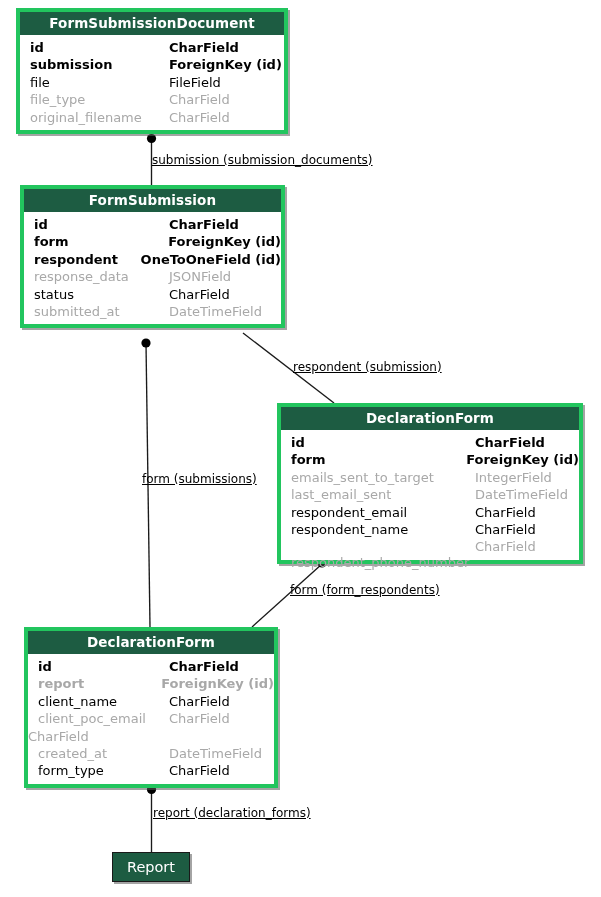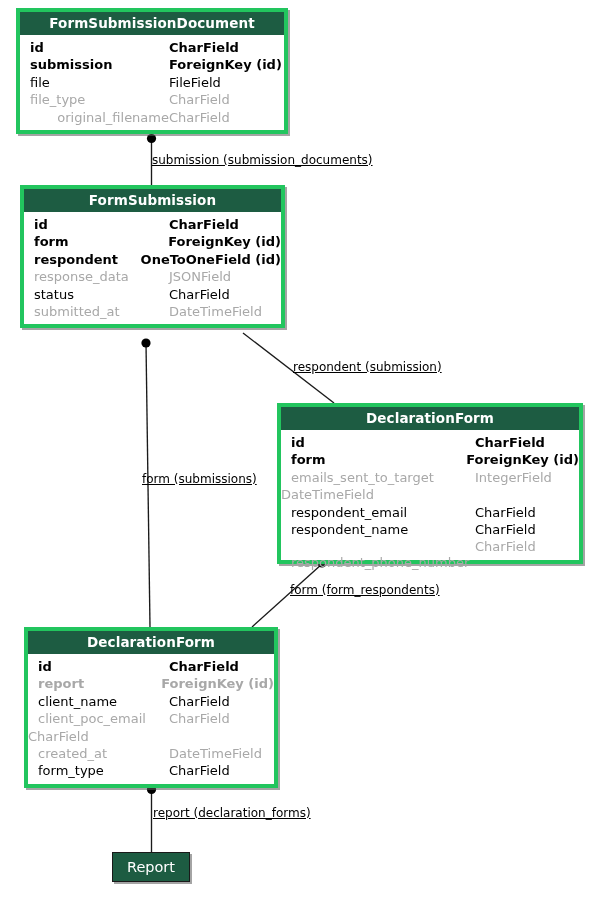--- a/index.html
+++ b/index.html
@@ -131,21 +131,21 @@
           </div>
           <div class="field-row">
             <div class="field-name f-normal" style="width: 149px;">file</div>
             <div class="field-type f-normal">FileField</div>
           </div>
           <div class="field-row">
             <div class="field-name f-dim" style="width: 149px;">file_type</div>
             <div class="field-type f-dim">CharField</div>
           </div>
           <div class="field-row">
-            <div class="field-name f-dim" style="width: 149px; text-align: right;">original_filename</div>
+            <div class="field-name f-dim" style="width: 149px;">original_filename</div>
             <div class="field-type f-dim">CharField</div>
           </div>
         </div>
       </div>
       <div class="entity" style="left: 20px; top: 185px; width: 265px;">
         <div class="entity-title">FormSubmission</div>
         <div class="entity-body">
           <div class="field-row">
             <div class="field-name f-bold" style="width: 145px;">id</div>
             <div class="field-type f-bold">CharField</div>
@@ -181,20 +181,21 @@
           </div>
           <div class="field-row">
             <div class="field-name f-bold" style="width: 194px;">form</div>
             <div class="field-type f-bold">ForeignKey (id)</div>
           </div>
           <div class="field-row">
             <div class="field-name f-dim" style="width: 194px;">emails_sent_to_target</div>
             <div class="field-type f-dim">IntegerField</div>
           </div>
           <div class="field-row">
+            <div class="field-name f-dim" style="width: 194px;">last_email_sent</div>
             <div class="field-type f-dim">DateTimeField</div>
           </div>
           <div class="field-row">
             <div class="field-name f-normal" style="width: 194px;">respondent_email</div>
             <div class="field-type f-normal">CharField</div>
           </div>
           <div class="field-row">
             <div class="field-name f-normal" style="width: 194px;">respondent_name</div>
             <div class="field-type f-normal">CharField</div>
           </div>

